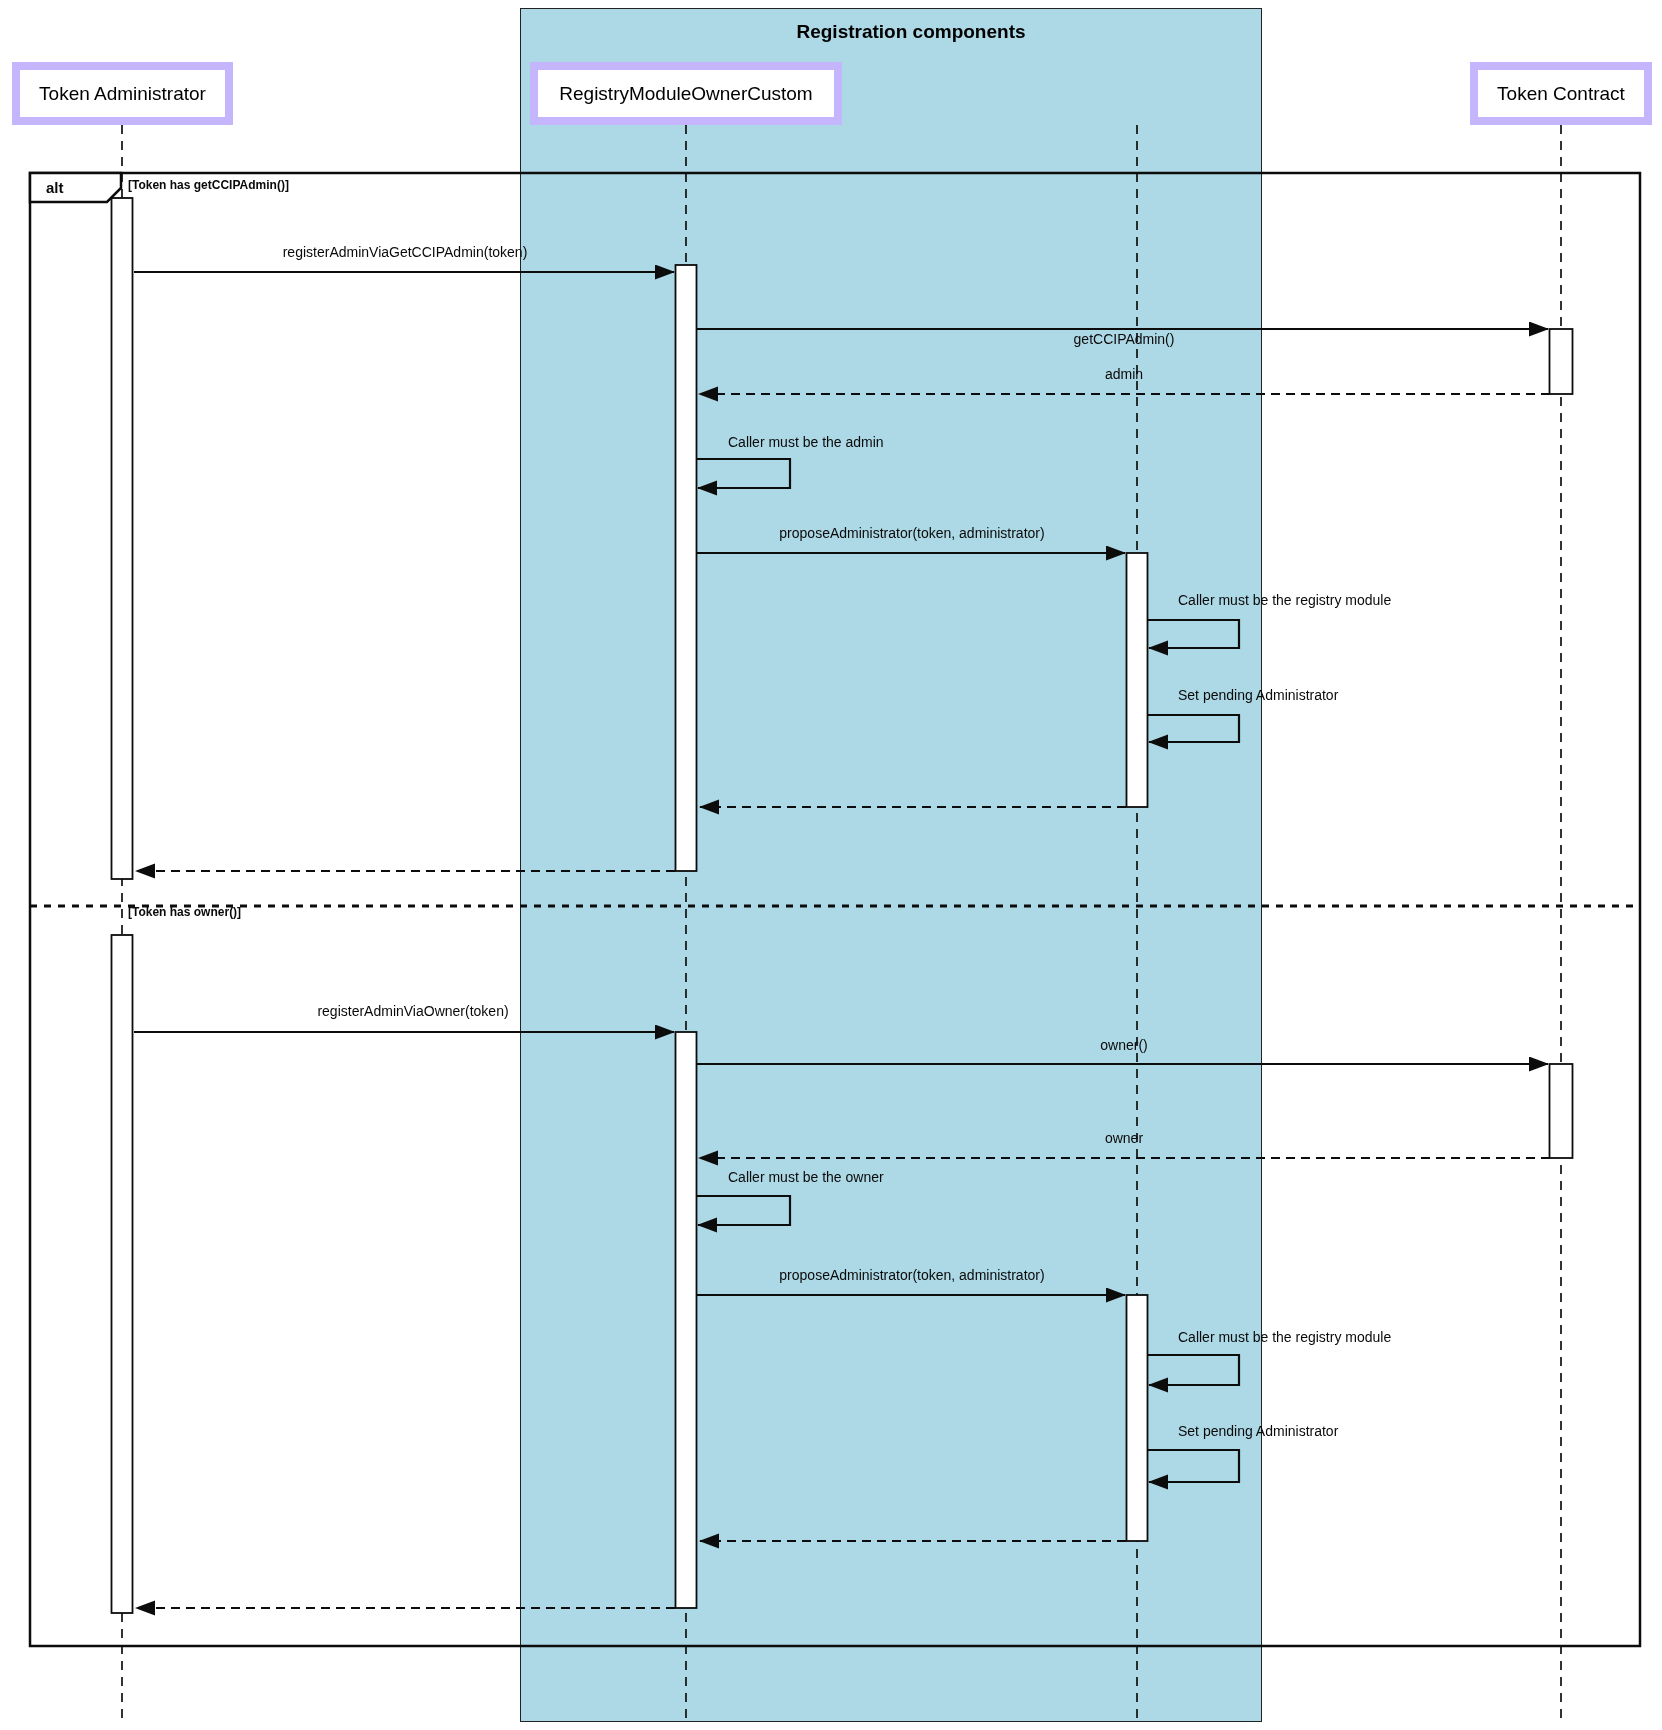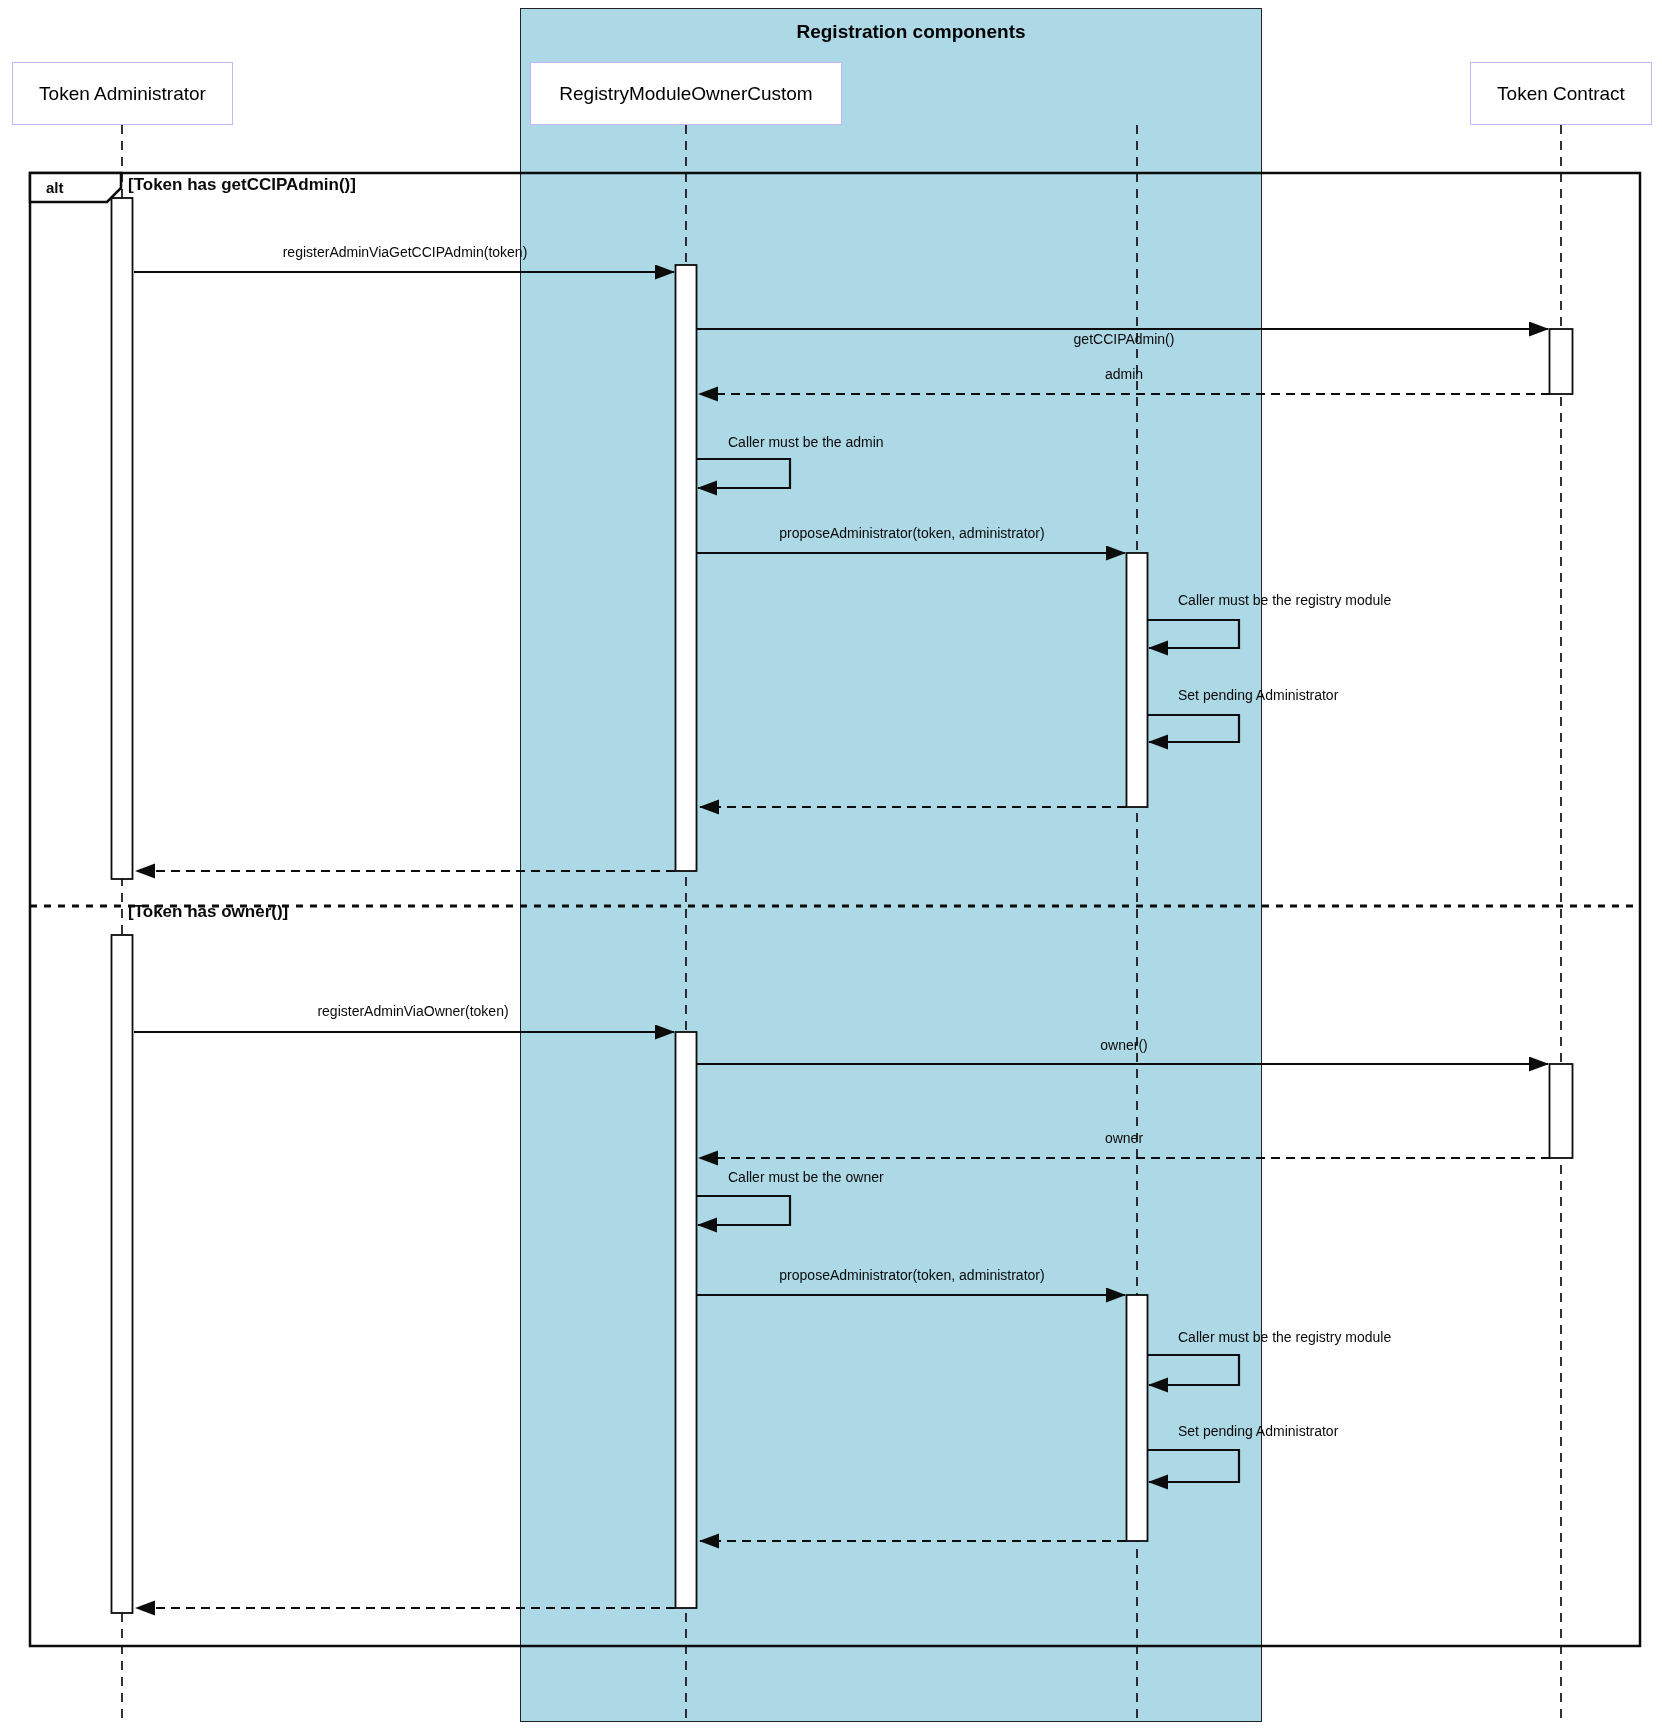--- a/index.html
+++ b/index.html
@@ -10,30 +10,30 @@
   .group-box {
     position:absolute; left:520px; top:8px; width:742px; height:1714px;
     background:#ADD8E6; border:1.5px solid #222; box-sizing:border-box; z-index:1;padding-left:40px;
   }
   .group-title {
     margin-top:12px; text-align:center; font-weight:bold; font-size:19px; color:#000;
   }
   .overlay { position:absolute; left:0; top:0; z-index:2; }
   .participant {
     position:absolute; top:62px; height:63px; background:#ffffff;
-    border:1px solid #c4b5fd; box-sizing:border-box;
+    border:8px solid #c4b5fd; box-sizing:border-box;
     display:flex; align-items:center; justify-content:center;
     font-size:19px; z-index:3; white-space:nowrap;
   }
   .label {
     position:absolute; font-size:14px; line-height:22px; color:#0a0a0a;
     white-space:nowrap; z-index:4;
   }
   .label.center { transform:translateX(-50%); }
-  .guard { font-weight:bold; font-size:17px; line-height:18px; }
+  .guard { font-weight:bold; font-size:12px; line-height:18px; }
   .alt-op { font-weight:bold; font-size:15px; line-height:18px; }
 
   .lifeline  { stroke:#101010; stroke-width:1.7; stroke-dasharray:9 7; }
   .activation{ fill:#ffffff; stroke:#0c0c0c; stroke-width:1.8; }
   .arrow     { stroke:#0c0c0c; stroke-width:2.2; fill:none; }
   .dashedln  { stroke-dasharray:9 6; }
   .frame-rect{ fill:none; stroke:#0c0c0c; stroke-width:2.5; }
   .pentagon  { fill:#ffffff; stroke:#0c0c0c; stroke-width:2.5; }
   .divider   { stroke:#0c0c0c; stroke-width:3; stroke-dasharray:7 7; fill:none; }
 </style>

